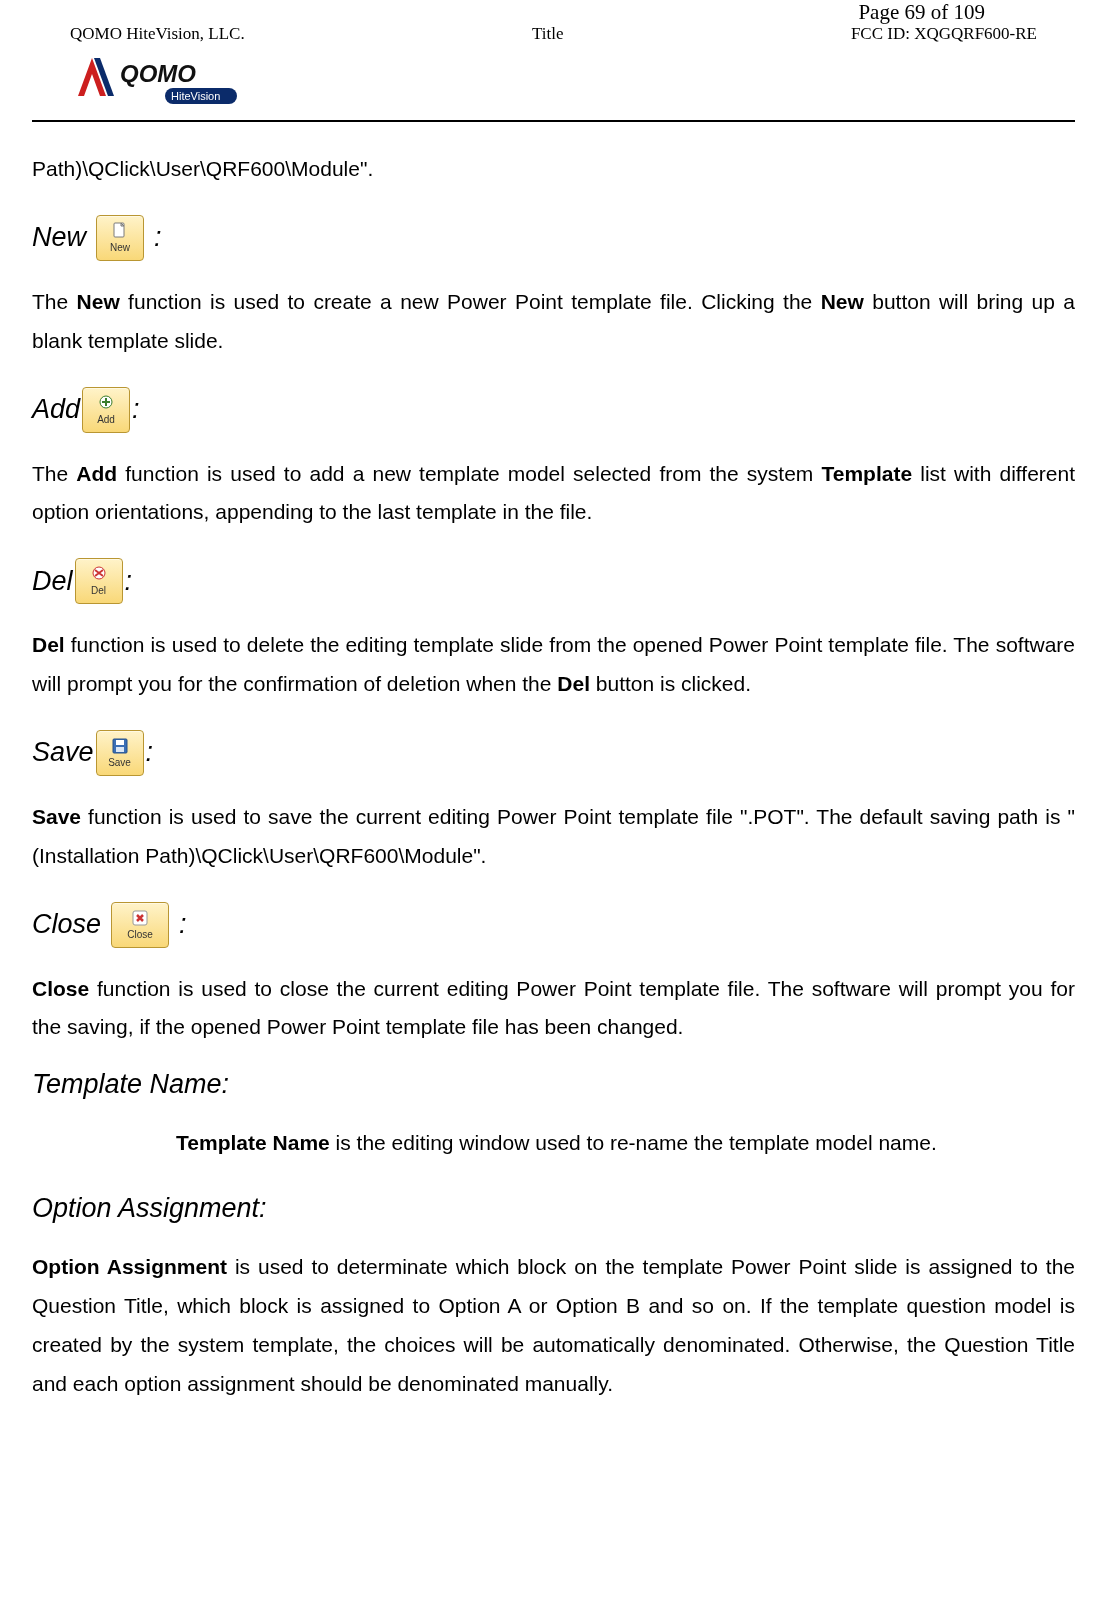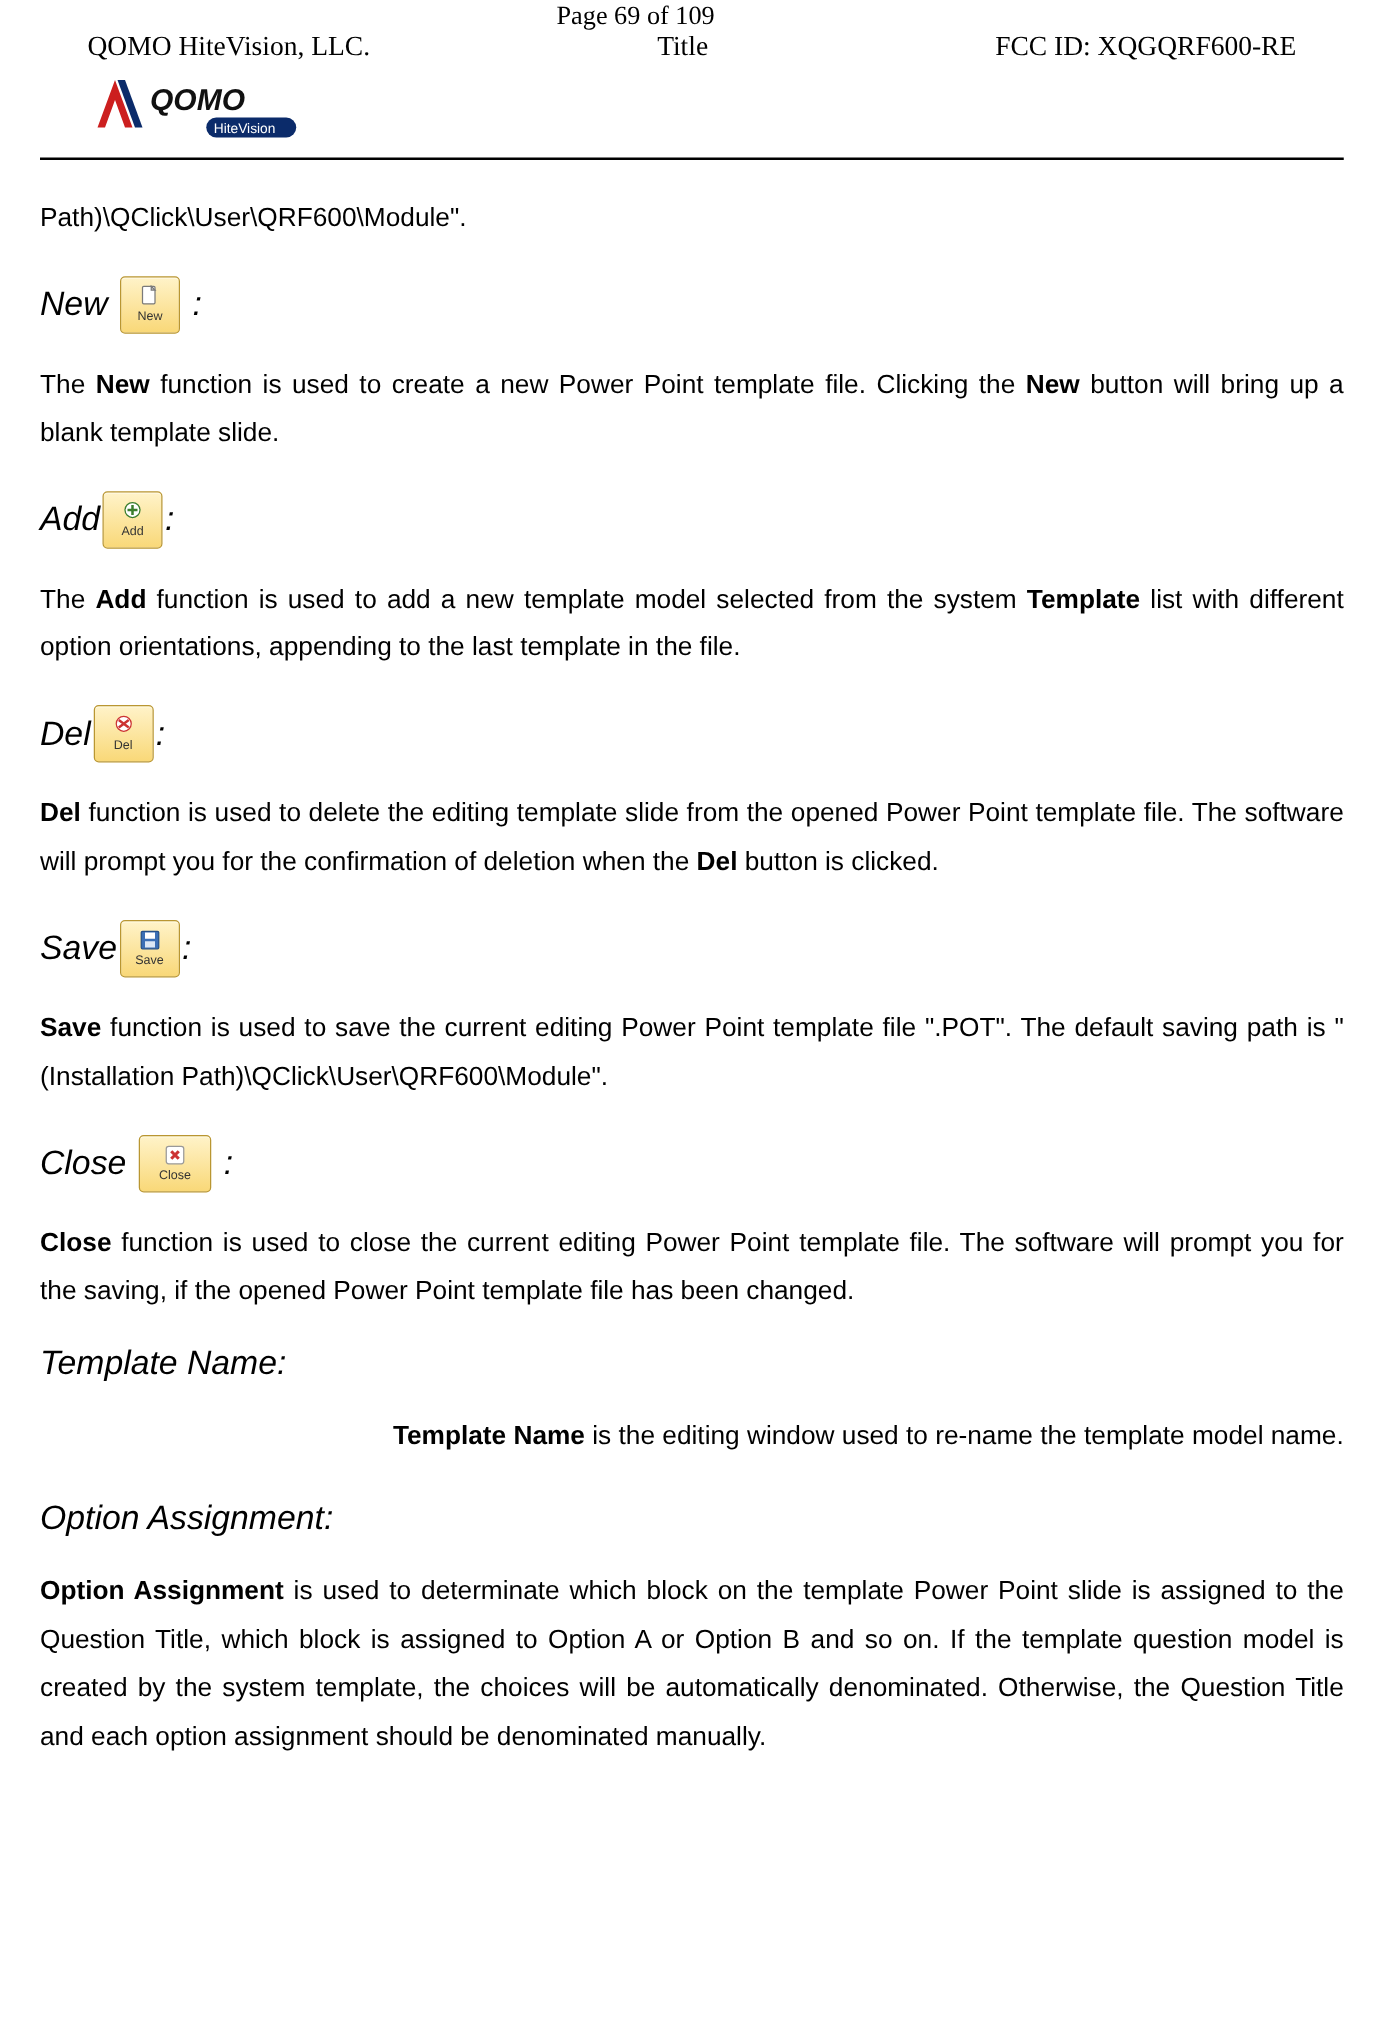--- a/index.html
+++ b/index.html
@@ -11,28 +11,28 @@
     width: 1107px;
     min-height: 1617px;
     font-family: Arial, Helvetica, sans-serif;
     color: #000;
     box-sizing: border-box;
     padding: 0 32px 40px 32px;
   }
   .page-num-wrap {
     position: relative;
     height: 26px;
-    text-align: center;
+    text-align: right;
     padding-right: 90px;
   }
   .page-header-row {
     display: flex;
     justify-content: space-between;
     font-family: "Times New Roman", Times, serif;
-    font-size: 22px;
+    font-size: 17px;
     margin-top: -2px;
     padding: 0 38px;
   }
   .logo-title-row {
     display: flex;
     align-items: center;
     margin-top: 8px;
     padding-left: 38px;
   }
   .logo {
@@ -226,21 +226,21 @@
     </span>
     <span>:</span>
   </div>
   <p>
     <span class="b">Close</span><span> function is used to close the current editing Power Point template file. The software will prompt you for the saving, if the opened Power Point template file has been changed.</span>
   </p>
 
   <div class="section-head" style="margin-top:3px;">
     <span>Template Name:</span>
   </div>
-  <p style="text-align:right;">
+  <p style="text-align:center;">
     &nbsp;<span class="b">Template Name</span><span> is the editing window used to re-name the template model name.</span>
   </p>
 
   <div class="section-head" style="margin-top:28px;">
     <span>Option Assignment:</span>
   </div>
   <p>
     <span class="b">Option Assignment</span><span> is used to determinate which block on the template Power Point slide is assigned to the Question Title, which block is assigned to Option A or Option B and so on. If  the template question  model  is  created  by  the  system  template, the  choices  will  be automatically denominated. Otherwise, the Question Title and each option assignment should be denominated manually.</span>
   </p>
 

